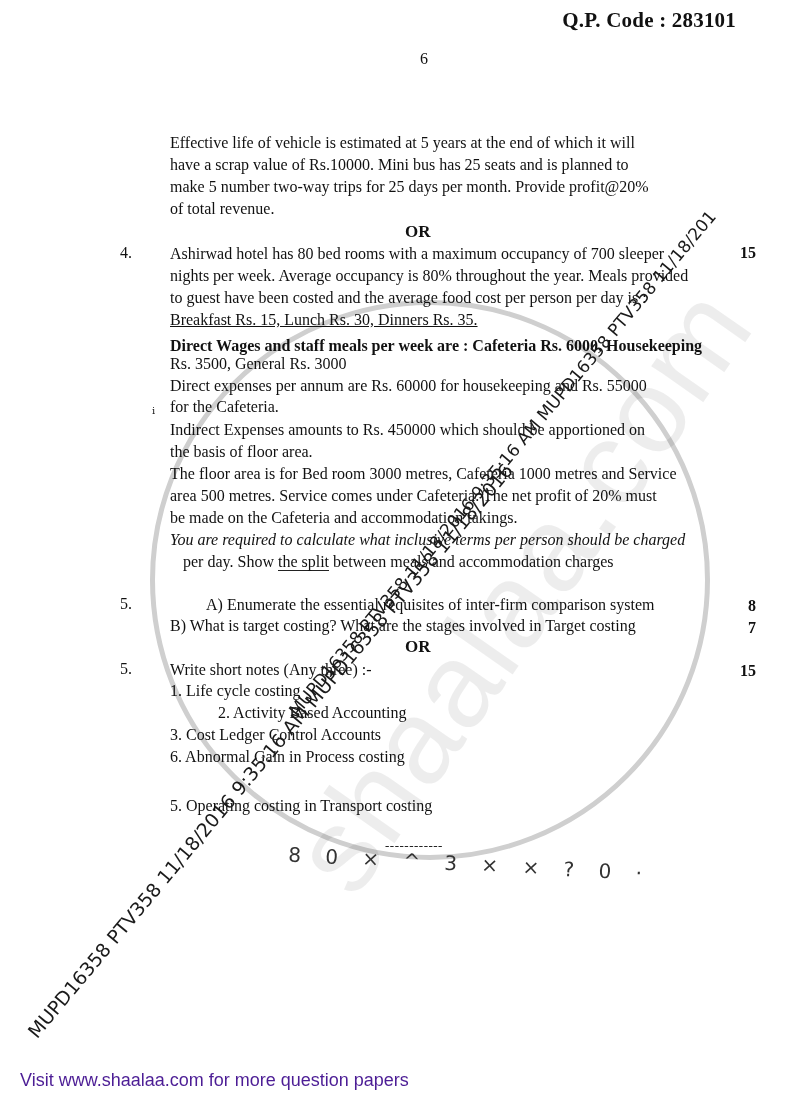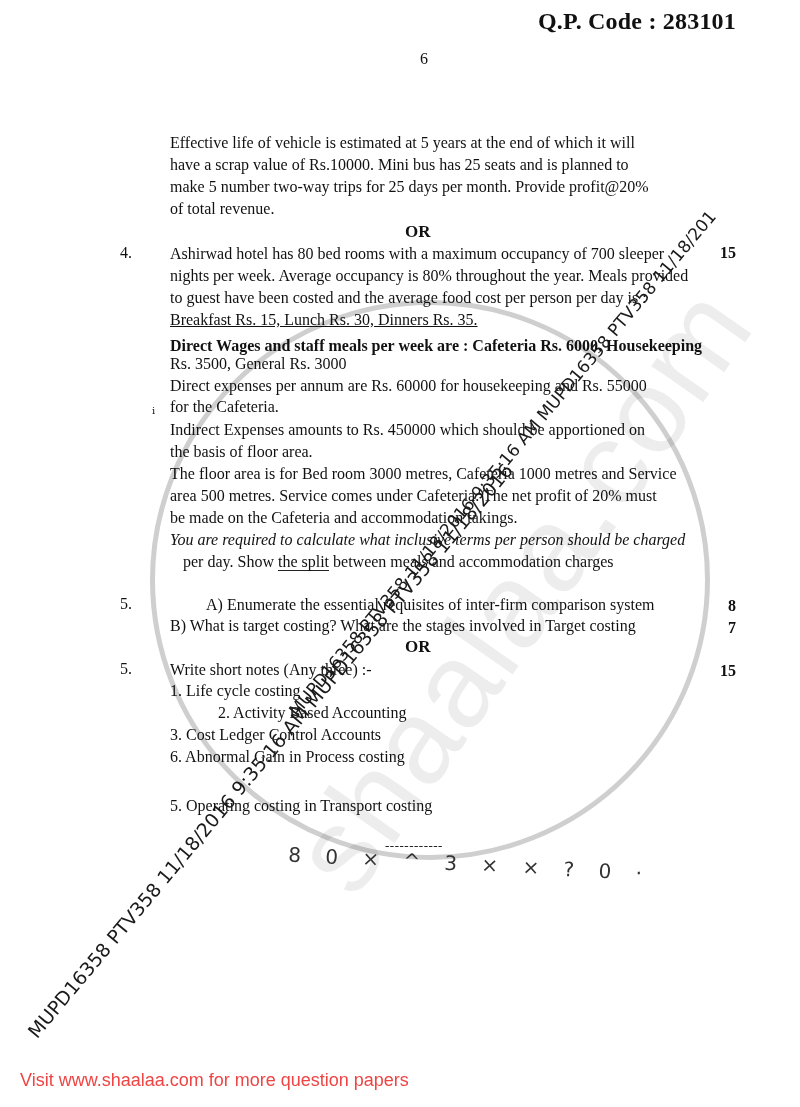--- a/index.html
+++ b/index.html
@@ -3,28 +3,28 @@
 <meta charset="utf-8">
 <style>
   html, body { margin: 0; padding: 0; }
   body {
     width: 800px; height: 1107px; position: relative; overflow: hidden;
     background: #ffffff; color: #111111;
     font-family: "Liberation Serif", "DejaVu Serif", serif;
   }
   .qp-code {
     position: absolute; top: 8px; right: 64px;
-    font-weight: bold; font-size: 24px; letter-spacing: 0.2px;
+    font-weight: bold; font-size: 21px; letter-spacing: 0.2px;
   }
   .page-num {
     position: absolute; top: 50px; left: 420px; font-size: 16px;
   }
   .line { position: absolute; font-size: 16px; white-space: nowrap; line-height: 20px; }
   .qnum { position: absolute; left: 120px; font-size: 16px; }
-  .marks { position: absolute; font-size: 16px; font-weight: bold; }
+  .marks { position: absolute; font-size: 16px; font-weight: bold; margin-left: 20px; }
   .or { position: absolute; left: 405px; font-weight: bold; font-size: 17px; }
   .underline-hand { border-bottom: 1.5px solid #222; }
   .watermark-circle {
     position: absolute; left: 150px; top: 300px; width: 560px; height: 560px;
     border: 5px solid #cfcfcf; border-radius: 50%; box-sizing: border-box;
     pointer-events: none;
   }
   .watermark-text {
     position: absolute; left: 170px; top: 520px;
     font-family: "Liberation Sans", sans-serif; font-size: 120px; color: rgba(0,0,0,0.07);
@@ -36,21 +36,21 @@
     color: #1a1a1a; transform-origin: left bottom; white-space: nowrap;
     pointer-events: none;
   }
   .dashes { position: absolute; left: 385px; top: 838px; font-size: 13px; letter-spacing: 0.5px; }
   .scribble {
     position: absolute; left: 288px; top: 852px; font-family: "DejaVu Sans", sans-serif;
     font-size: 20px; letter-spacing: 9px; color: #333; transform: rotate(3deg);
   }
   .footer {
     position: absolute; left: 20px; top: 1070px;
-    font-family: "Liberation Sans", sans-serif; font-size: 18px; color: #ef4444;
+    font-family: "Liberation Sans", sans-serif; font-size: 18px; color: #4c1d95;
   }
   .stray-mark { position: absolute; left: 152px; top: 405px; font-size: 10px; }
 </style>
 </head>
 <body>
 
 <div class="watermark-circle"></div>
 <div class="watermark-text">shaalaa.com</div>
 
 <div class="qp-code">Q.P. Code : 283101</div>

